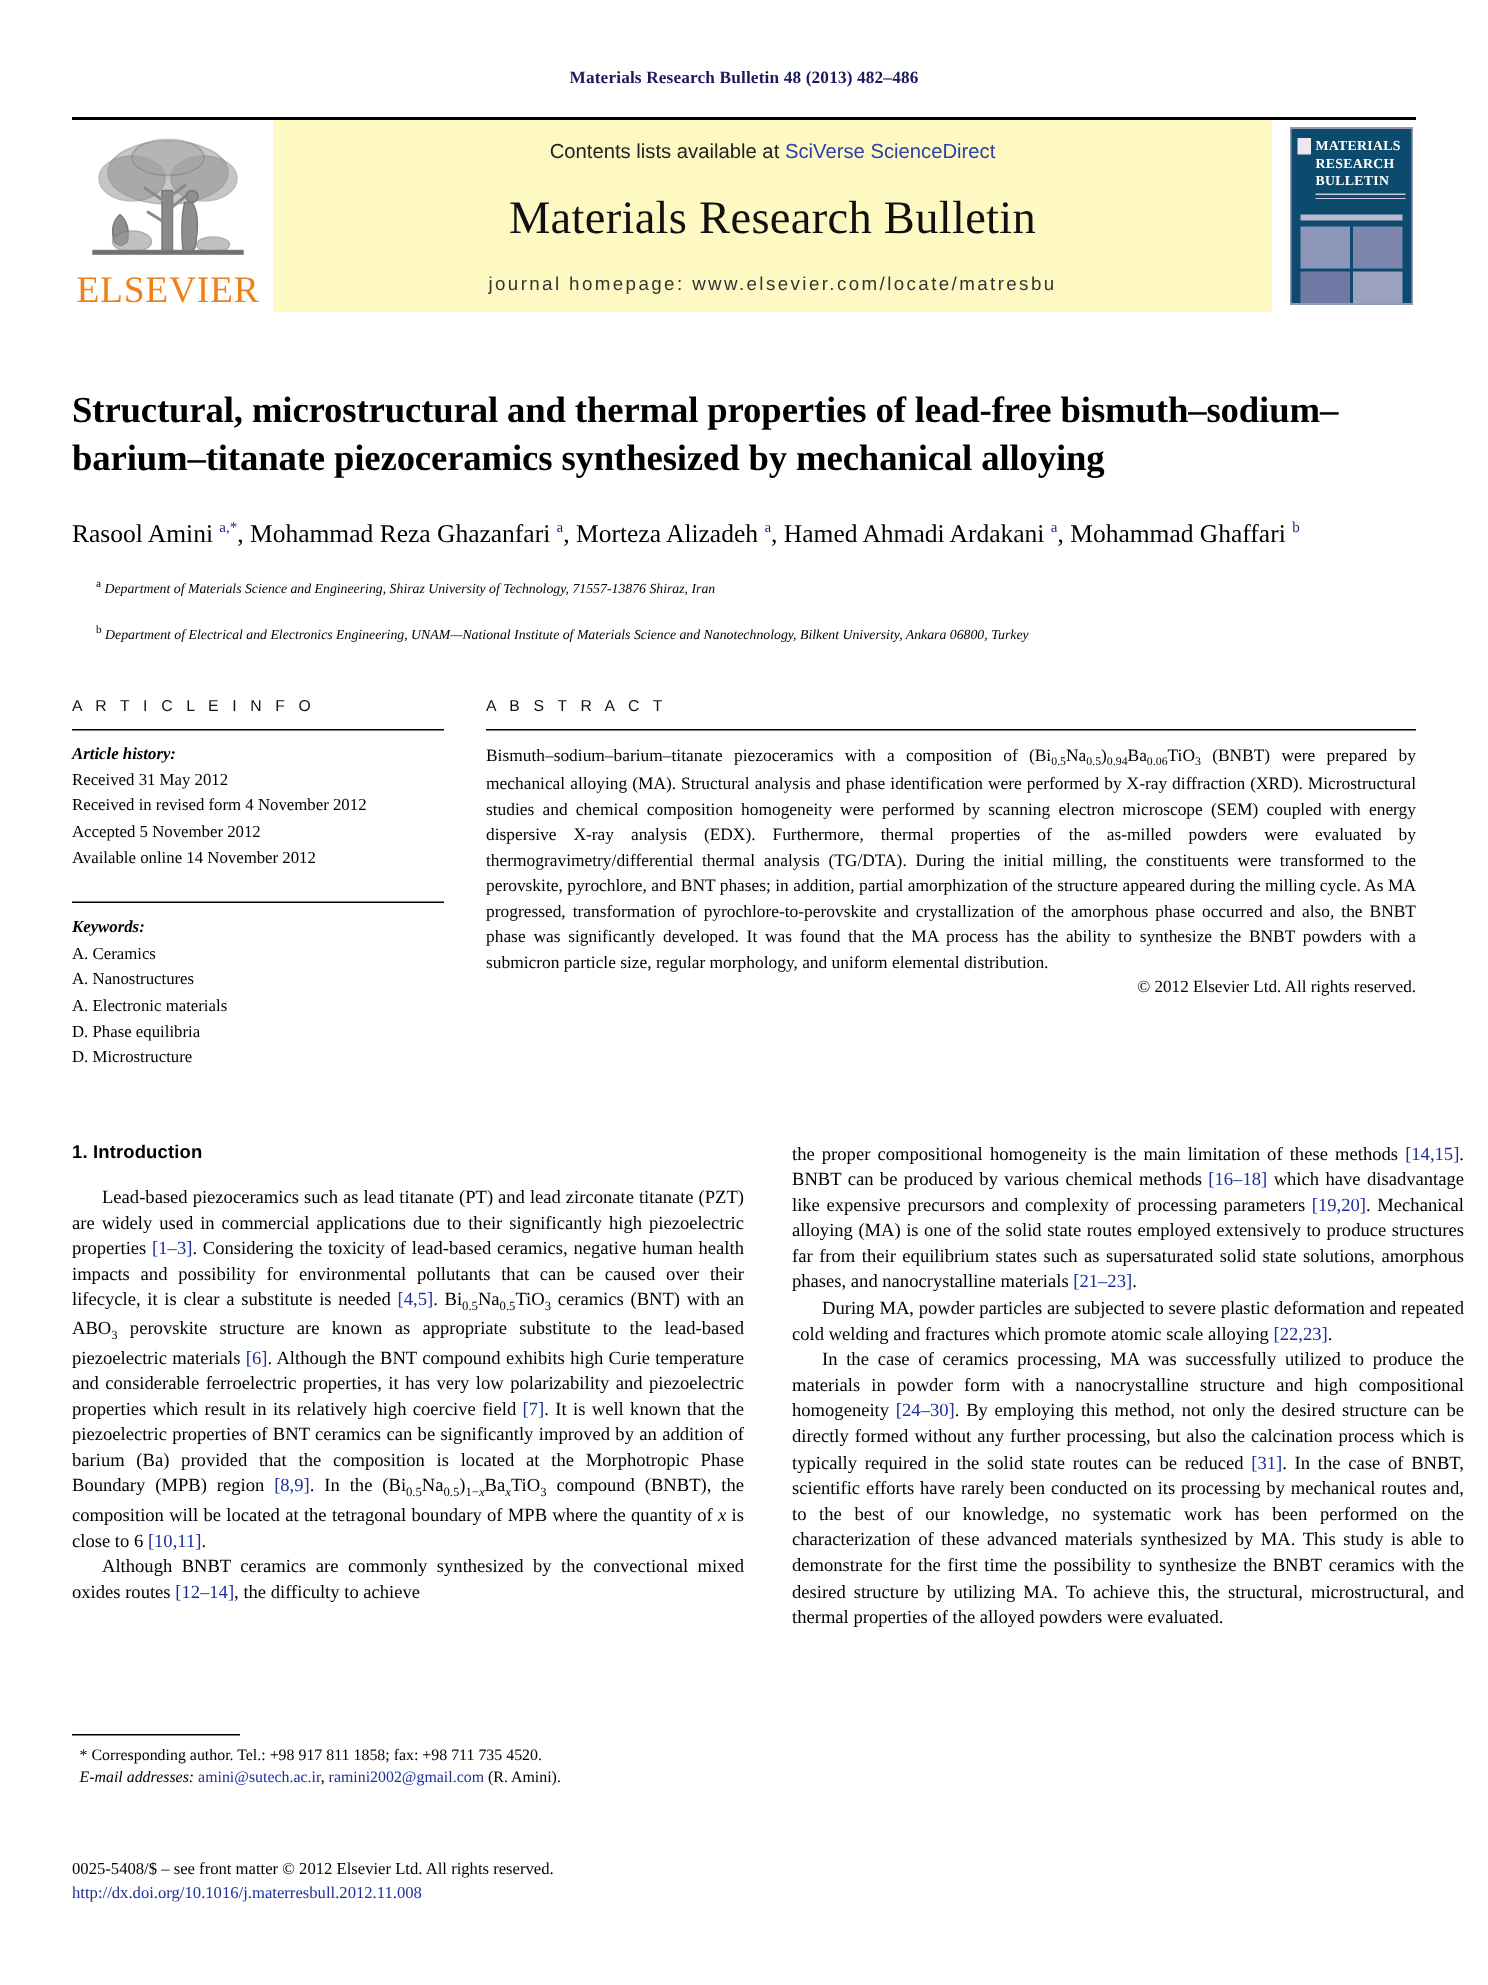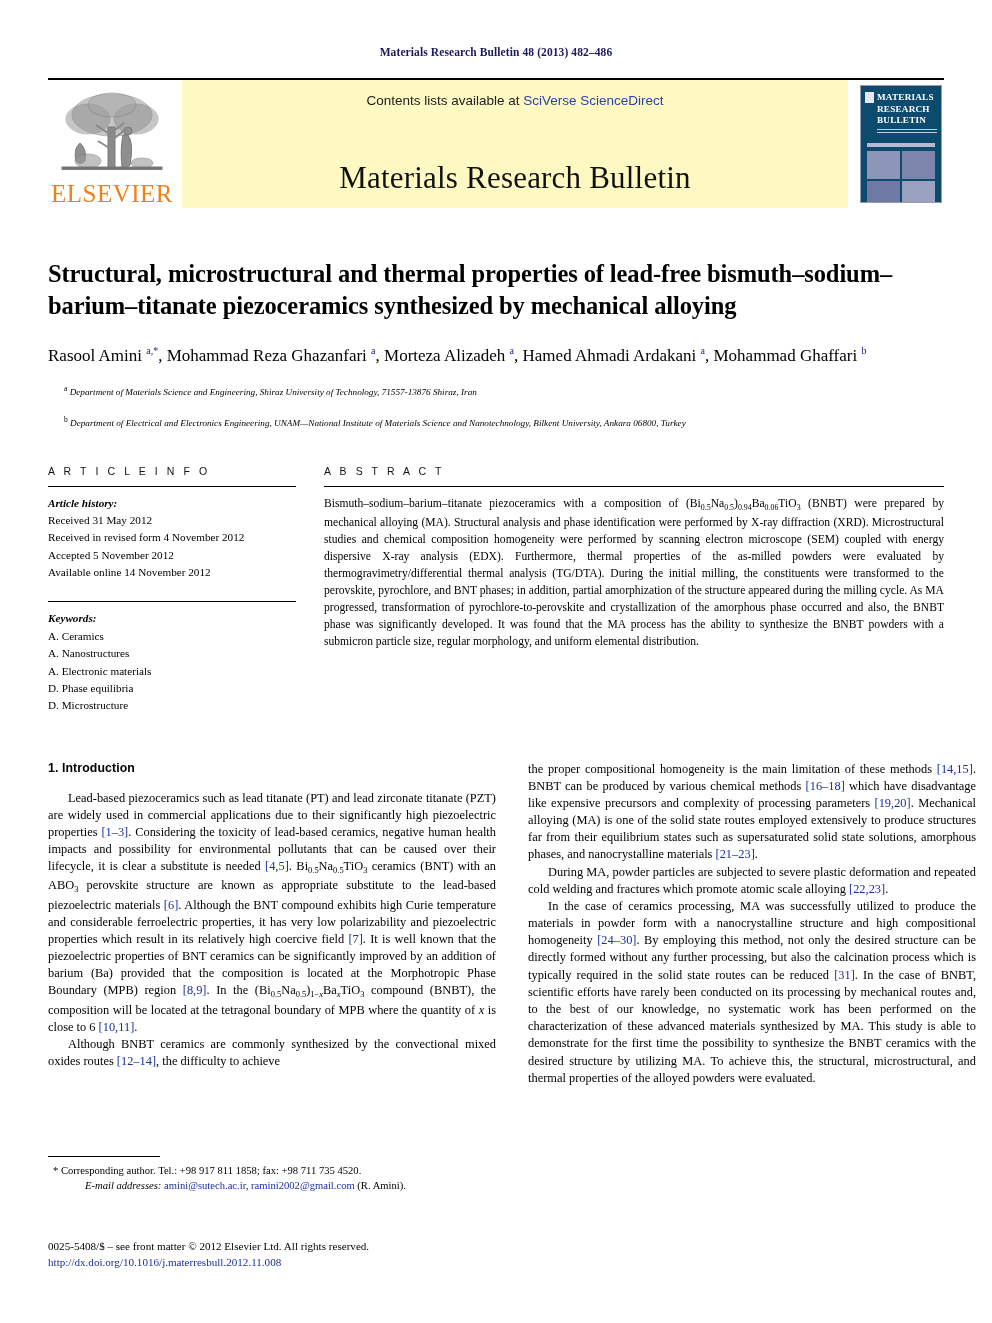--- a/index.html
+++ b/index.html
@@ -261,21 +261,21 @@
     border-top: 1px solid #000;
     width: 112px;
     margin-bottom: 6px;
   }
   .footnote {
     font-family: "Liberation Serif", serif;
     font-size: 10.6px;
     line-height: 1.42;
   }
   .footnote .fn-line { padding-left: 12px; text-indent: -7px; }
-  .footnote .email-label { font-style: italic; margin-left: 32px; }
+  .footnote .email-label { font-style: italic; }
   .mail-link { color: #1a2f9c; }
 
   .footer {
     position: absolute;
     left: 48px;
     top: 1238px;
     width: 500px;
     font-family: "Liberation Serif", serif;
     font-size: 11.1px;
     line-height: 1.45;
@@ -309,20 +309,21 @@
         </g>
       </svg>
       <div class="elsevier-word">ELSEVIER</div>
     </div>
 
     <div class="masthead-center">
       <div class="contents-line">
         <span>Contents lists available at </span><span class="sd-link">SciVerse ScienceDirect</span>
       </div>
       <div class="journal-title">Materials Research Bulletin</div>
+      <div class="homepage-line">journal homepage: www.elsevier.com/locate/matresbu</div>
     </div>
 
     <div class="masthead-cover">
       <div class="cover-img">
         <div class="cover-els"></div>
         <div class="cover-title">
           <div>MATERIALS</div>
           <div>RESEARCH</div>
           <div>BULLETIN</div>
         </div>
@@ -369,20 +370,21 @@
         <div>A. Electronic materials</div>
         <div>D. Phase equilibria</div>
         <div>D. Microstructure</div>
       </div>
     </div>
 
     <div class="col-abstract">
       <div class="section-caps">A B S T R A C T</div>
       <div class="rule"></div>
       <div class="abstract-body">Bismuth–sodium–barium–titanate piezoceramics with a composition of (Bi<sub>0.5</sub>Na<sub>0.5</sub>)<sub>0.94</sub>Ba<sub>0.06</sub>TiO<sub>3</sub> (BNBT) were prepared by mechanical alloying (MA). Structural analysis and phase identification were performed by X-ray diffraction (XRD). Microstructural studies and chemical composition homogeneity were performed by scanning electron microscope (SEM) coupled with energy dispersive X-ray analysis (EDX). Furthermore, thermal properties of the as-milled powders were evaluated by thermogravimetry/differential thermal analysis (TG/DTA). During the initial milling, the constituents were transformed to the perovskite, pyrochlore, and BNT phases; in addition, partial amorphization of the structure appeared during the milling cycle. As MA progressed, transformation of pyrochlore-to-perovskite and crystallization of the amorphous phase occurred and also, the BNBT phase was significantly developed. It was found that the MA process has the ability to synthesize the BNBT powders with a submicron particle size, regular morphology, and uniform elemental distribution.</div>
+      <div class="copyright-line">© 2012 Elsevier Ltd. All rights reserved.</div>
     </div>
   </div>
 
   <div class="body-cols">
     <div class="bcol">
       <h2 class="sec-head">1. Introduction</h2>
       <p class="para">Lead-based piezoceramics such as lead titanate (PT) and lead zirconate titanate (PZT) are widely used in commercial applications due to their significantly high piezoelectric properties <span class="ref">[1–3]</span>. Considering the toxicity of lead-based ceramics, negative human health impacts and possibility for environmental pollutants that can be caused over their lifecycle, it is clear a substitute is needed <span class="ref">[4,5]</span>. Bi<sub>0.5</sub>Na<sub>0.5</sub>TiO<sub>3</sub> ceramics (BNT) with an ABO<sub>3</sub> perovskite structure are known as appropriate substitute to the lead-based piezoelectric materials <span class="ref">[6]</span>. Although the BNT compound exhibits high Curie temperature and considerable ferroelectric properties, it has very low polarizability and piezoelectric properties which result in its relatively high coercive field <span class="ref">[7]</span>. It is well known that the piezoelectric properties of BNT ceramics can be significantly improved by an addition of barium (Ba) provided that the composition is located at the Morphotropic Phase Boundary (MPB) region <span class="ref">[8,9]</span>. In the (Bi<sub>0.5</sub>Na<sub>0.5</sub>)<sub>1−<i>x</i></sub>Ba<sub><i>x</i></sub>TiO<sub>3</sub> compound (BNBT), the composition will be located at the tetragonal boundary of MPB where the quantity of <i>x</i> is close to 6 <span class="ref">[10,11]</span>.</p>
       <p class="para">Although BNBT ceramics are commonly synthesized by the convectional mixed oxides routes <span class="ref">[12–14]</span>, the difficulty to achieve</p>
     </div>
     <div class="bcol">

